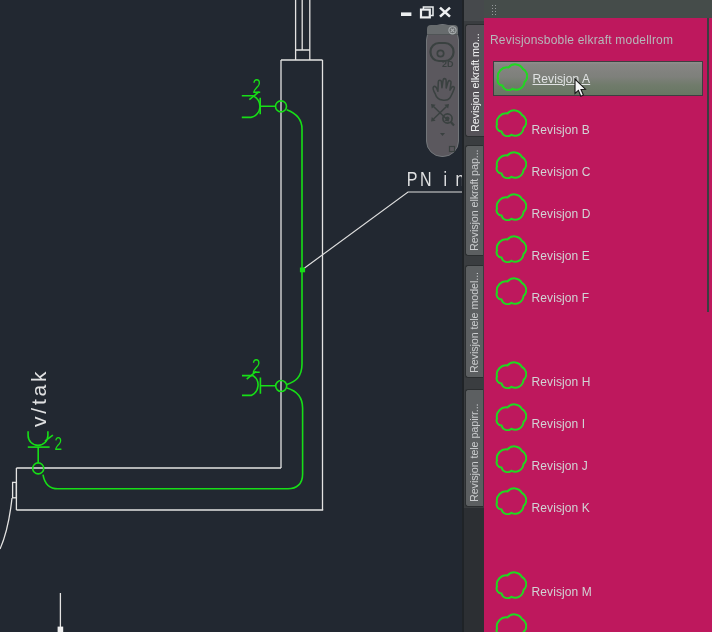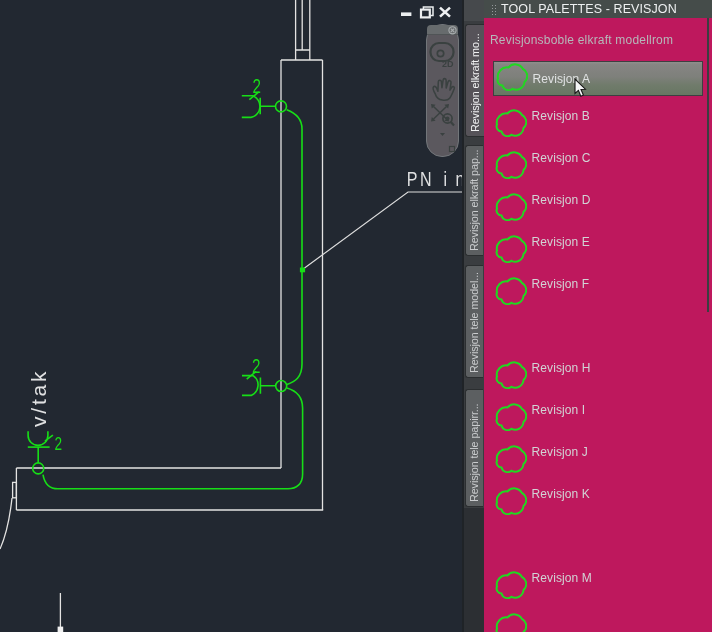--- a/index.html
+++ b/index.html
@@ -28,22 +28,22 @@
 #grip{position:absolute;left:7px;top:4px;width:5px;height:11px;
  background-image:radial-gradient(circle,#95999b 0.9px,transparent 1px);
  background-size:3px 3px;}
 #pbody{position:absolute;left:22px;right:0;top:18px;bottom:0;background:#be185d;overflow:hidden;}
 #scrl{position:absolute;right:3px;top:0;width:2px;height:294px;background:#3b3e41;}
 #phead{position:absolute;left:6px;top:15px;font-size:12px;letter-spacing:0.2px;color:#b6b8ba;}
 #itemA{position:absolute;left:9px;top:43px;width:208px;height:33px;
  border:1px solid #3e3f41;
  background:linear-gradient(180deg,#908e8c 0%,#868583 8%,#7e807b 45%,#707b6b 70%,#687663 100%);
  display:flex;align-items:center;}
-#itemA .lbl{color:#e0e2e3;}
-.row{position:absolute;left:11px;height:28px;display:flex;align-items:flex-start;}
+#itemA .lbl{color:#e0e2e3;text-decoration:underline;}
+.row{position:absolute;left:11px;height:28px;display:flex;align-items:flex-end;}
 .lbl{font-size:12px;color:#d2d4d5;margin-left:4.5px;letter-spacing:0.1px;}
 .cloud{flex:0 0 auto;}
 #cursor{position:absolute;left:574.2px;top:77.7px;}
 </style></head>
 <body>
 <svg id="cad" width="712" height="632" viewBox="0 0 712 632">
 
   <g stroke="#e4e3e2" stroke-width="1.3" fill="none">
     <path d="M295.6 0 V60 M302.2 0 V50 M309.8 0 V60 M295.6 50 H309.8"></path>
     <path d="M281 60 H322.5 M281 60 V468 M322.5 60 V510"></path>
@@ -143,21 +143,20 @@
   <div id="strip">
       <div id="striptop"></div>
       <div id="stripbot"></div>
     </div>
   <div class="tab" id="tab1">Revisjon elkraft mo...</div>
   <div class="tab" id="tab2">Revisjon elkraft pap...</div>
   <div class="tab" id="tab3">Revisjon tele model...</div>
   <div class="tab" id="tab4">Revisjon tele papirr...</div>
   <div id="titlebar">
       <div id="grip"></div>
-      <div id="titletext">TOOL PALETTES - REVISJON</div>
     </div>
   <div id="pbody">
     <div id="scrl"></div>
     <div id="phead">Revisjonsboble elkraft modellrom</div>
     <div id="itemA">
         <div style="margin-left:2px"><svg class="cloud" width="32" height="28" viewBox="0 0 32 28">
             <path d="M2 15.5 A9.2 9.2 0 0 1 12.5 4.5 A8.8 8.8 0 0 1 27 6 A7.9 7.9 0 0 1 28.5 19 A8.3 8.3 0 0 1 16.5 25.8 A6.3 6.3 0 0 1 6.5 22.5 A5 5 0 0 1 2 15.5 Z" fill="none" stroke="#21d821" stroke-width="2"></path>
           </svg></div>
         <span class="lbl">Revisjon A</span>
       </div>

